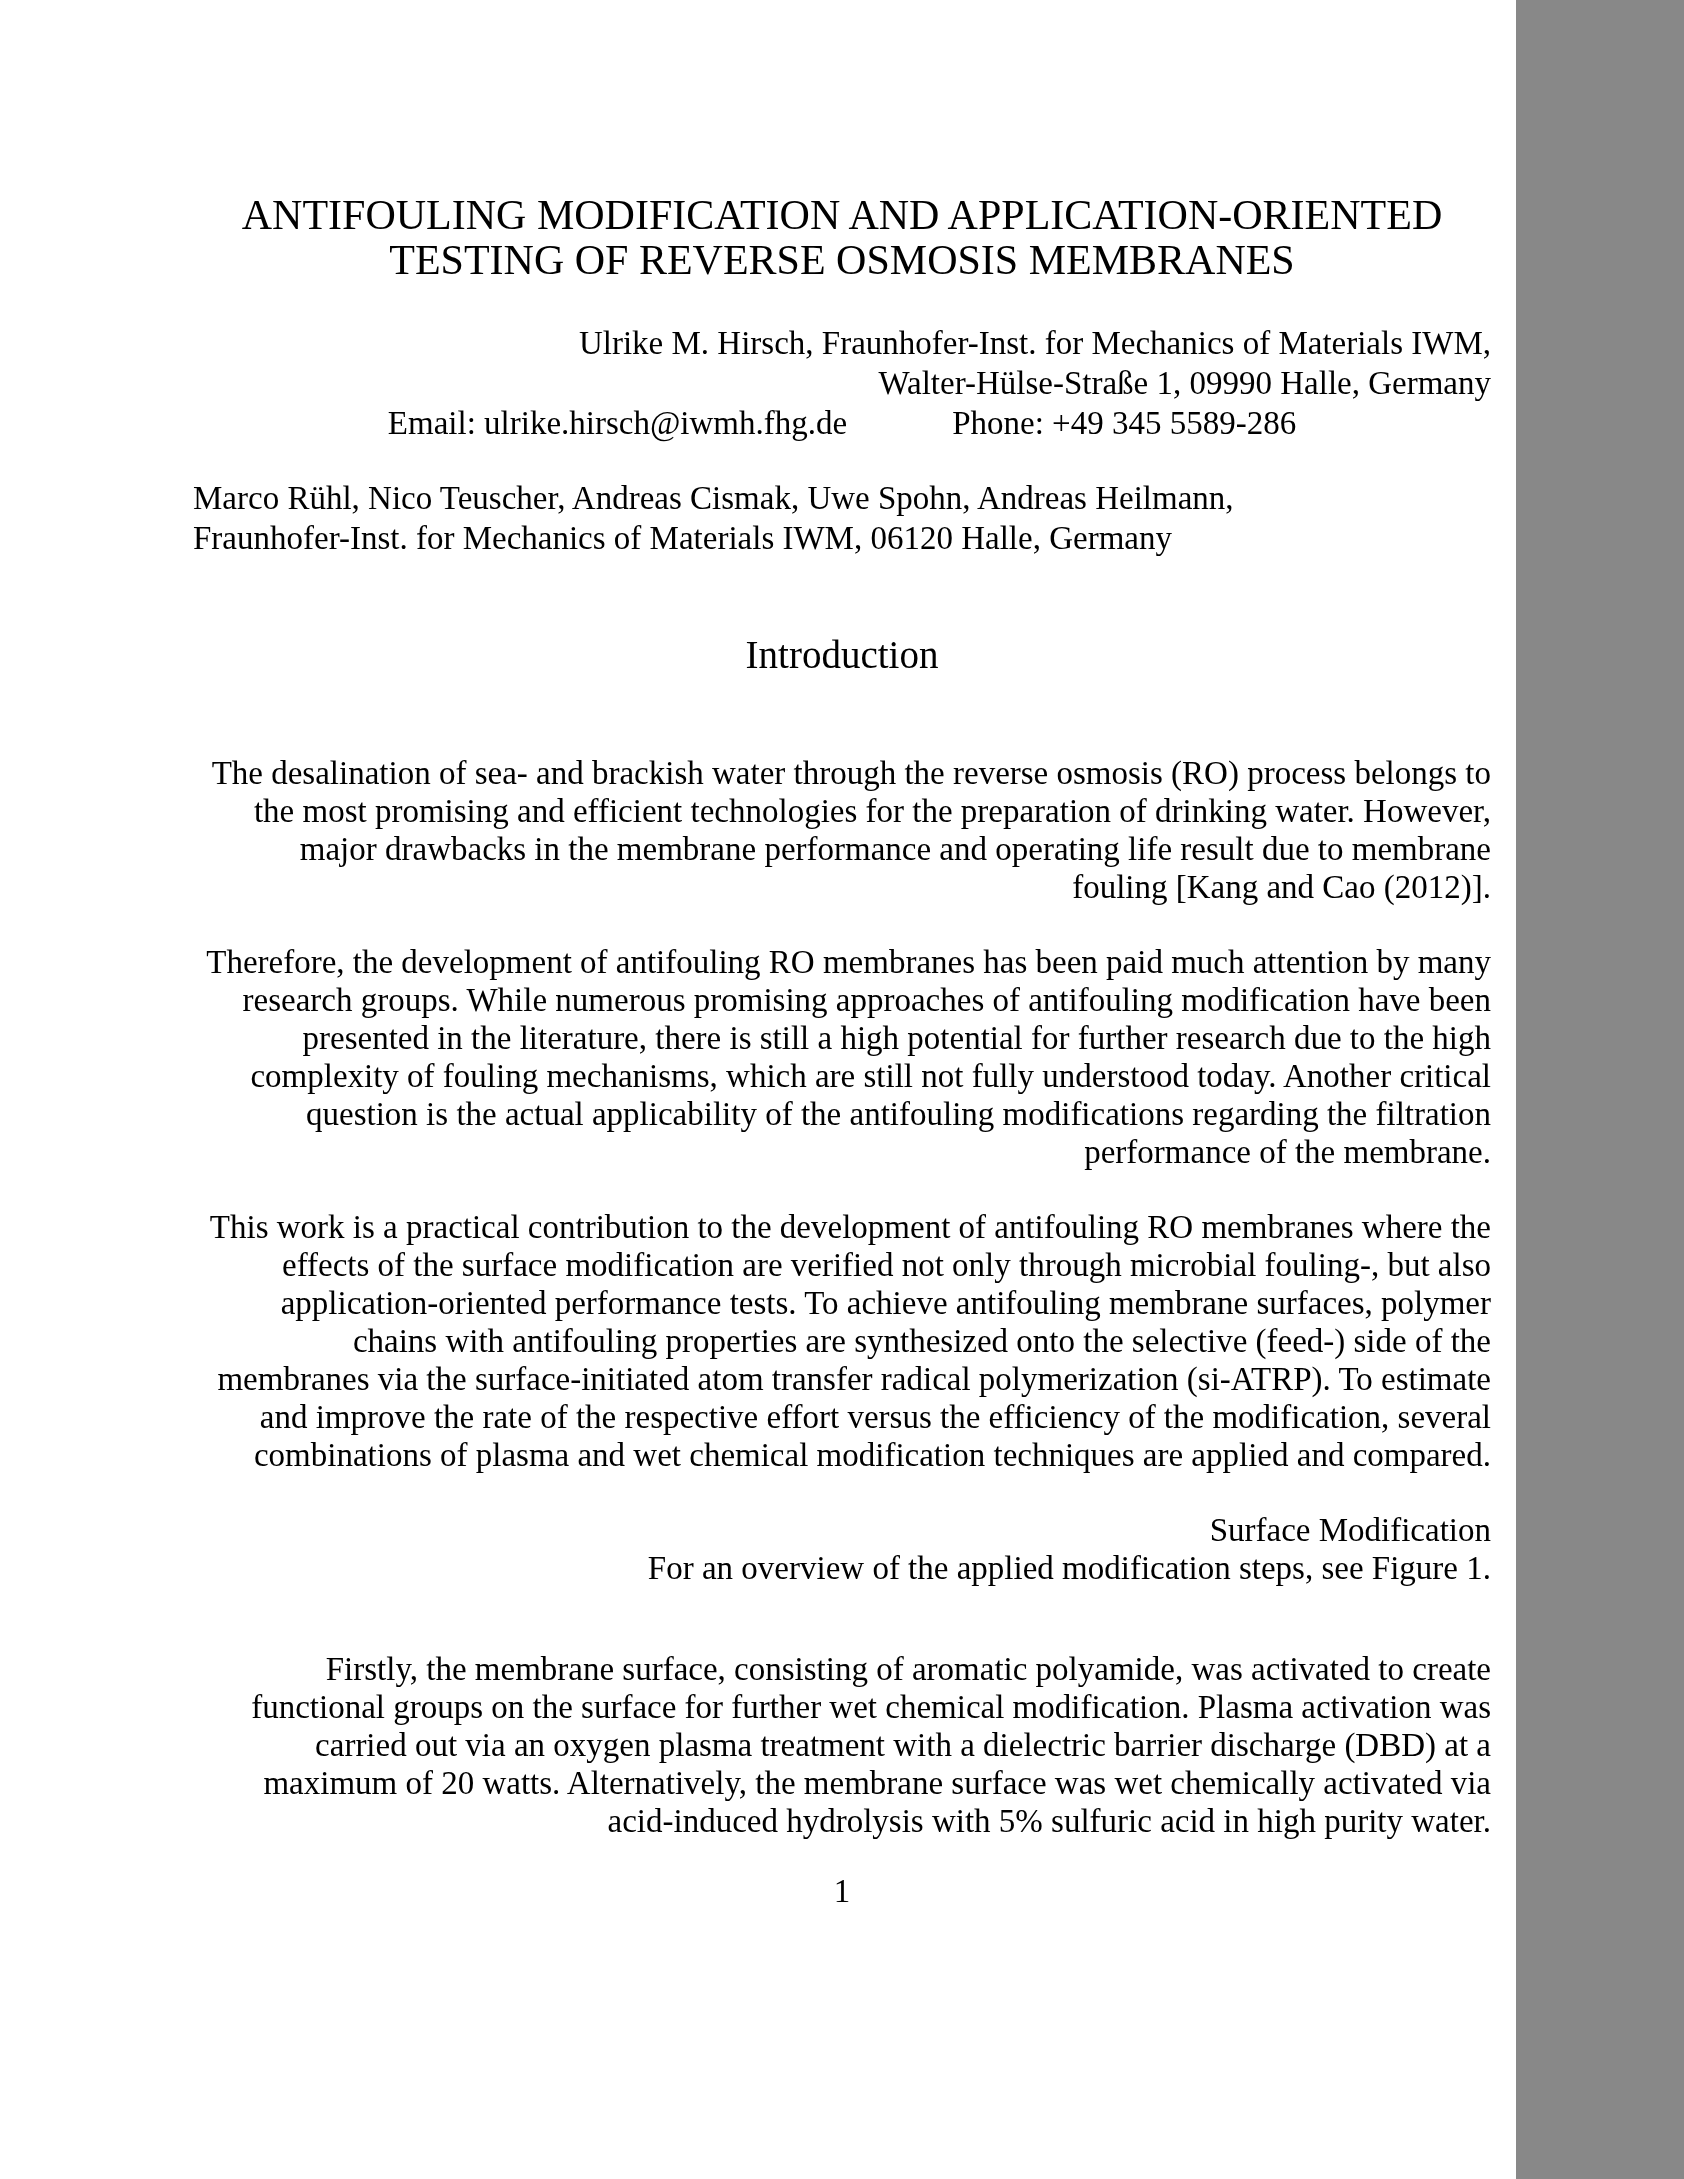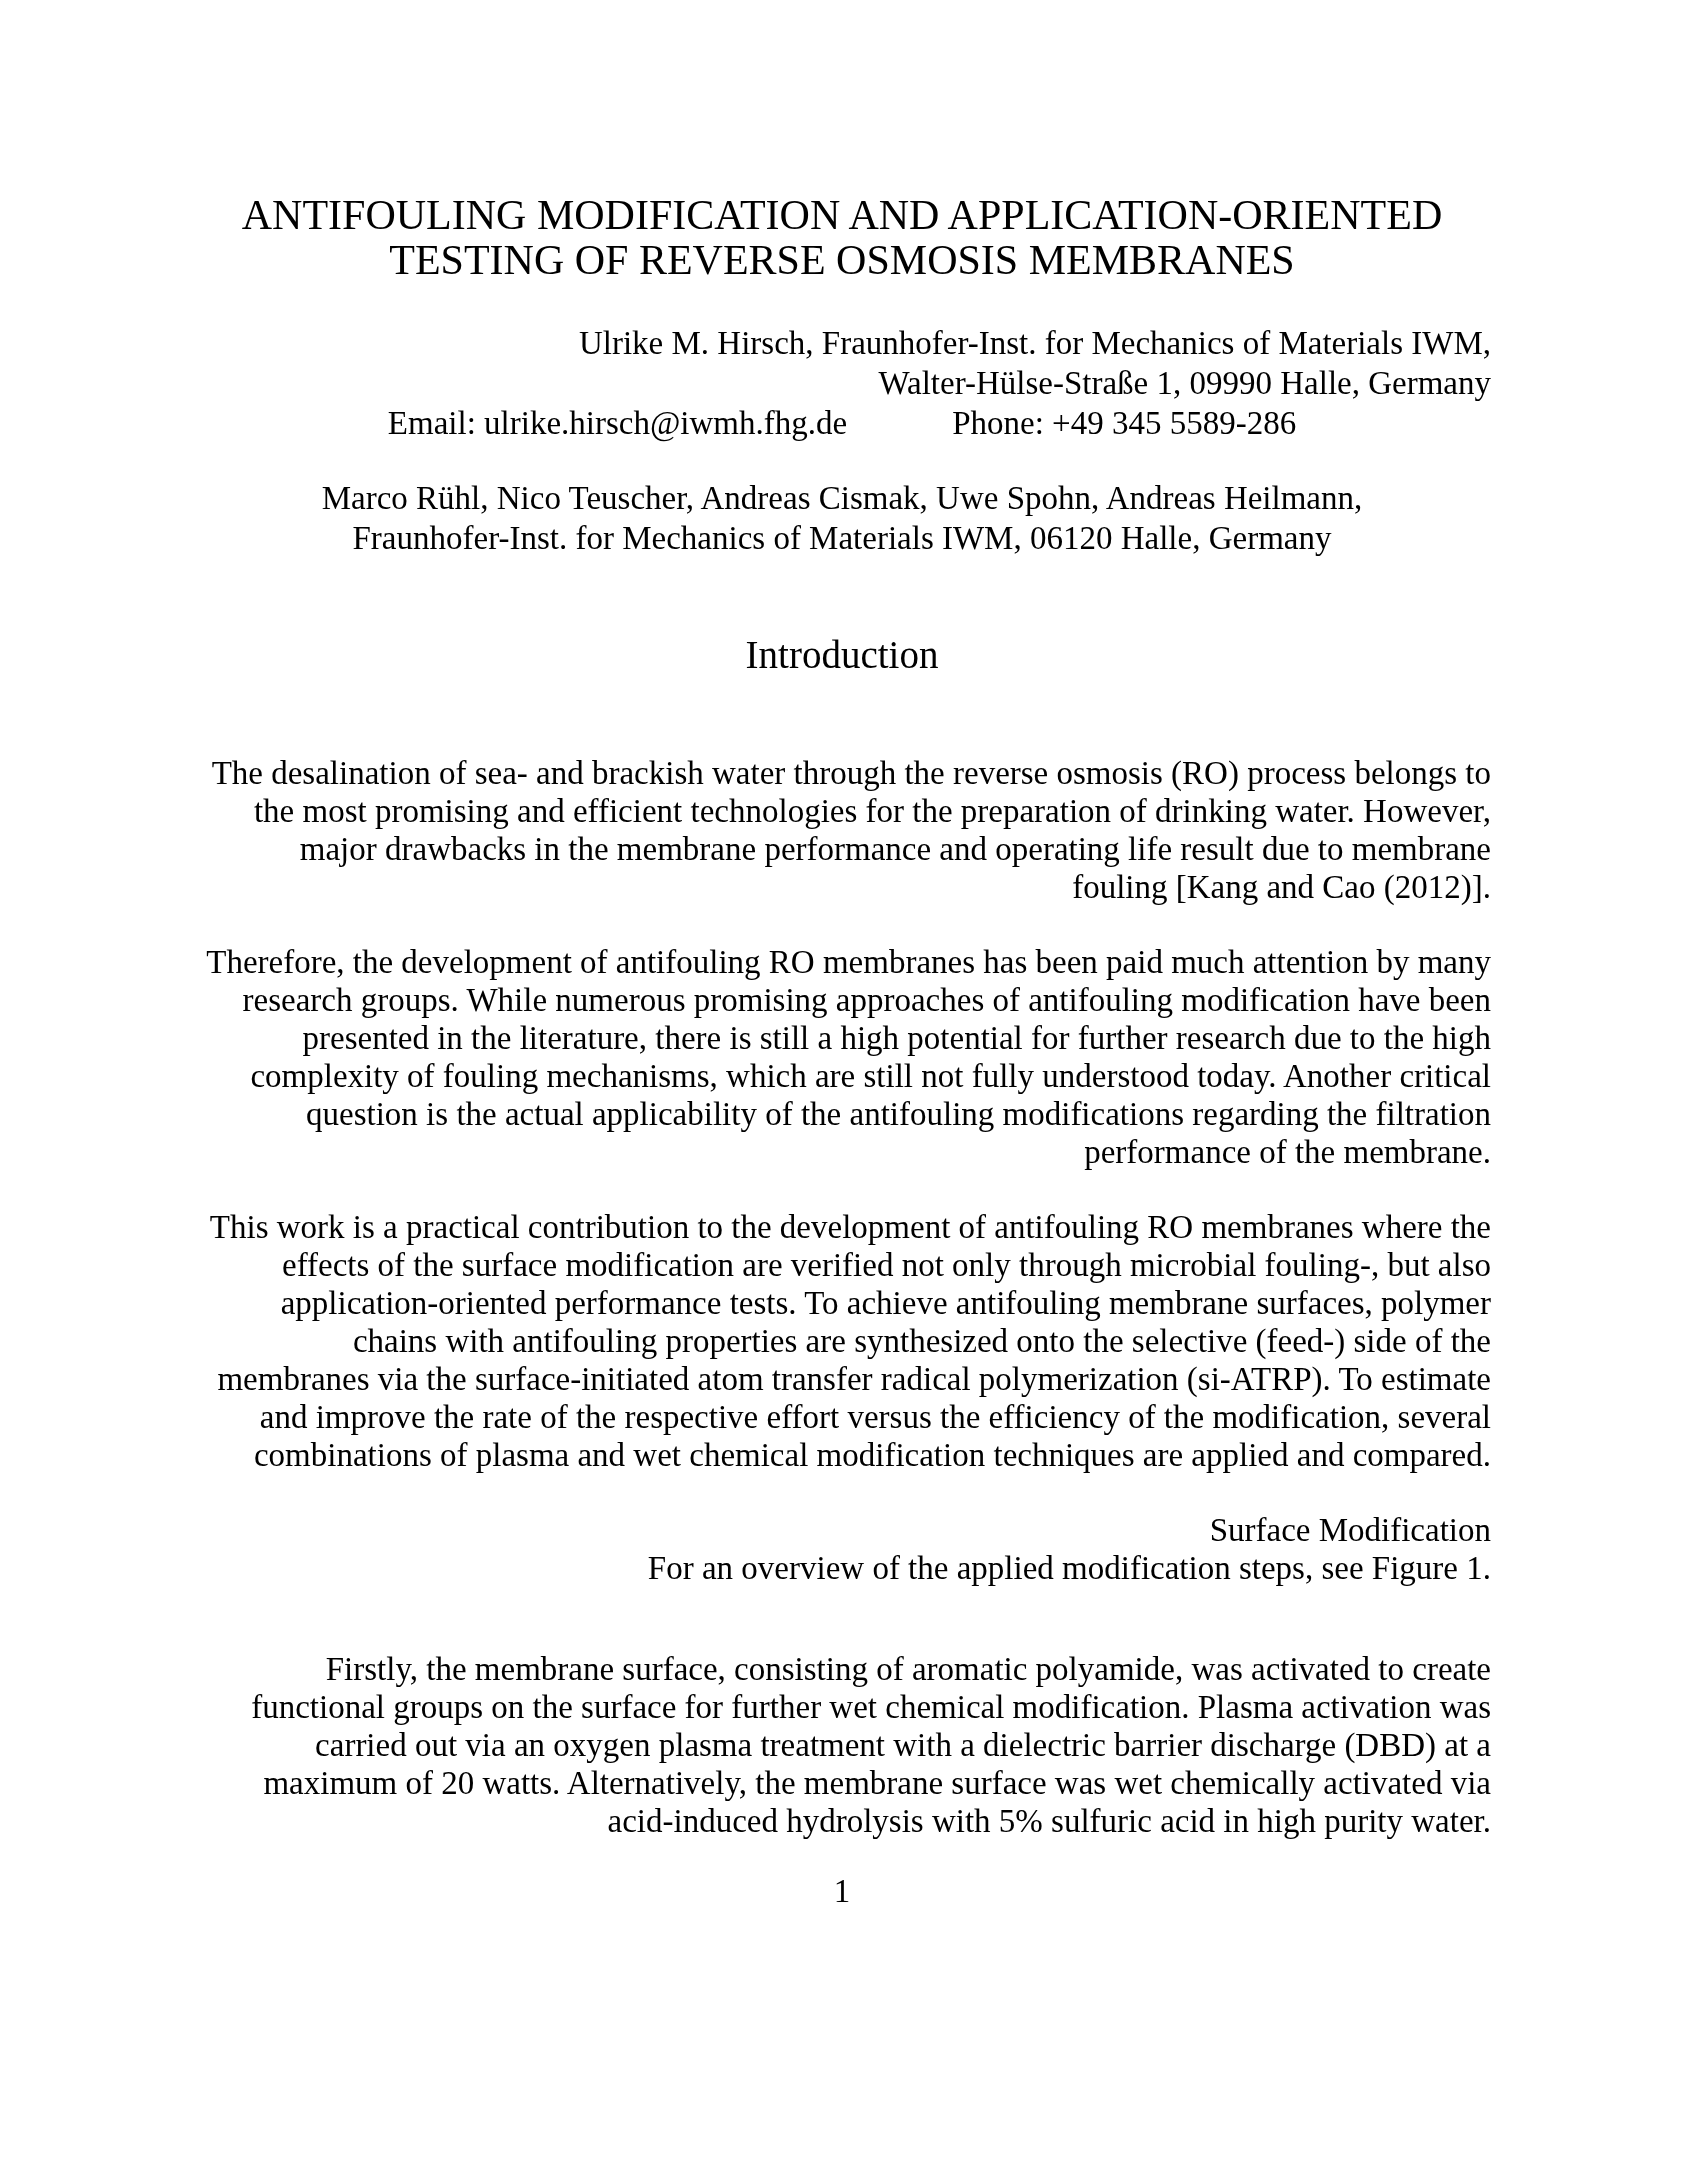--- a/index.html
+++ b/index.html
@@ -2,21 +2,21 @@
 <html style="--page-bg: #ffffff; --text-color: #000000;"><head>
 <meta charset="utf-8">
 <style>
   html, body {
     margin: 0;
     padding: 0;
     background: #888;
   }
   .page {
     position: relative;
-    width: 1684px;
+    width: 1516px;
     height: 2179px;
     background: var(--page-bg, #ffffff);
     color: var(--text-color, #000000);
     font-family: "Liberation Serif", "DejaVu Serif", serif;
     overflow: hidden;
   }
   .content {
     padding: 193px 0 0 193px;
     width: 1298px;
   }
@@ -36,21 +36,20 @@
   }
   .contact-row {
     display: flex;
     justify-content: center;
     gap: 105px;
     white-space: nowrap;
   }
   .coauthor-block {
     font-size: 33px;
     line-height: 40px;
-    text-align: center;
     white-space: pre-line;
     margin: 0;
     font-family: Liberation Serif, serif;
   }
   .section-heading {
     font-size: 39px;
     line-height: 48px;
     font-weight: normal;
     text-align: center;
     margin: 73px 0 75px 0;

